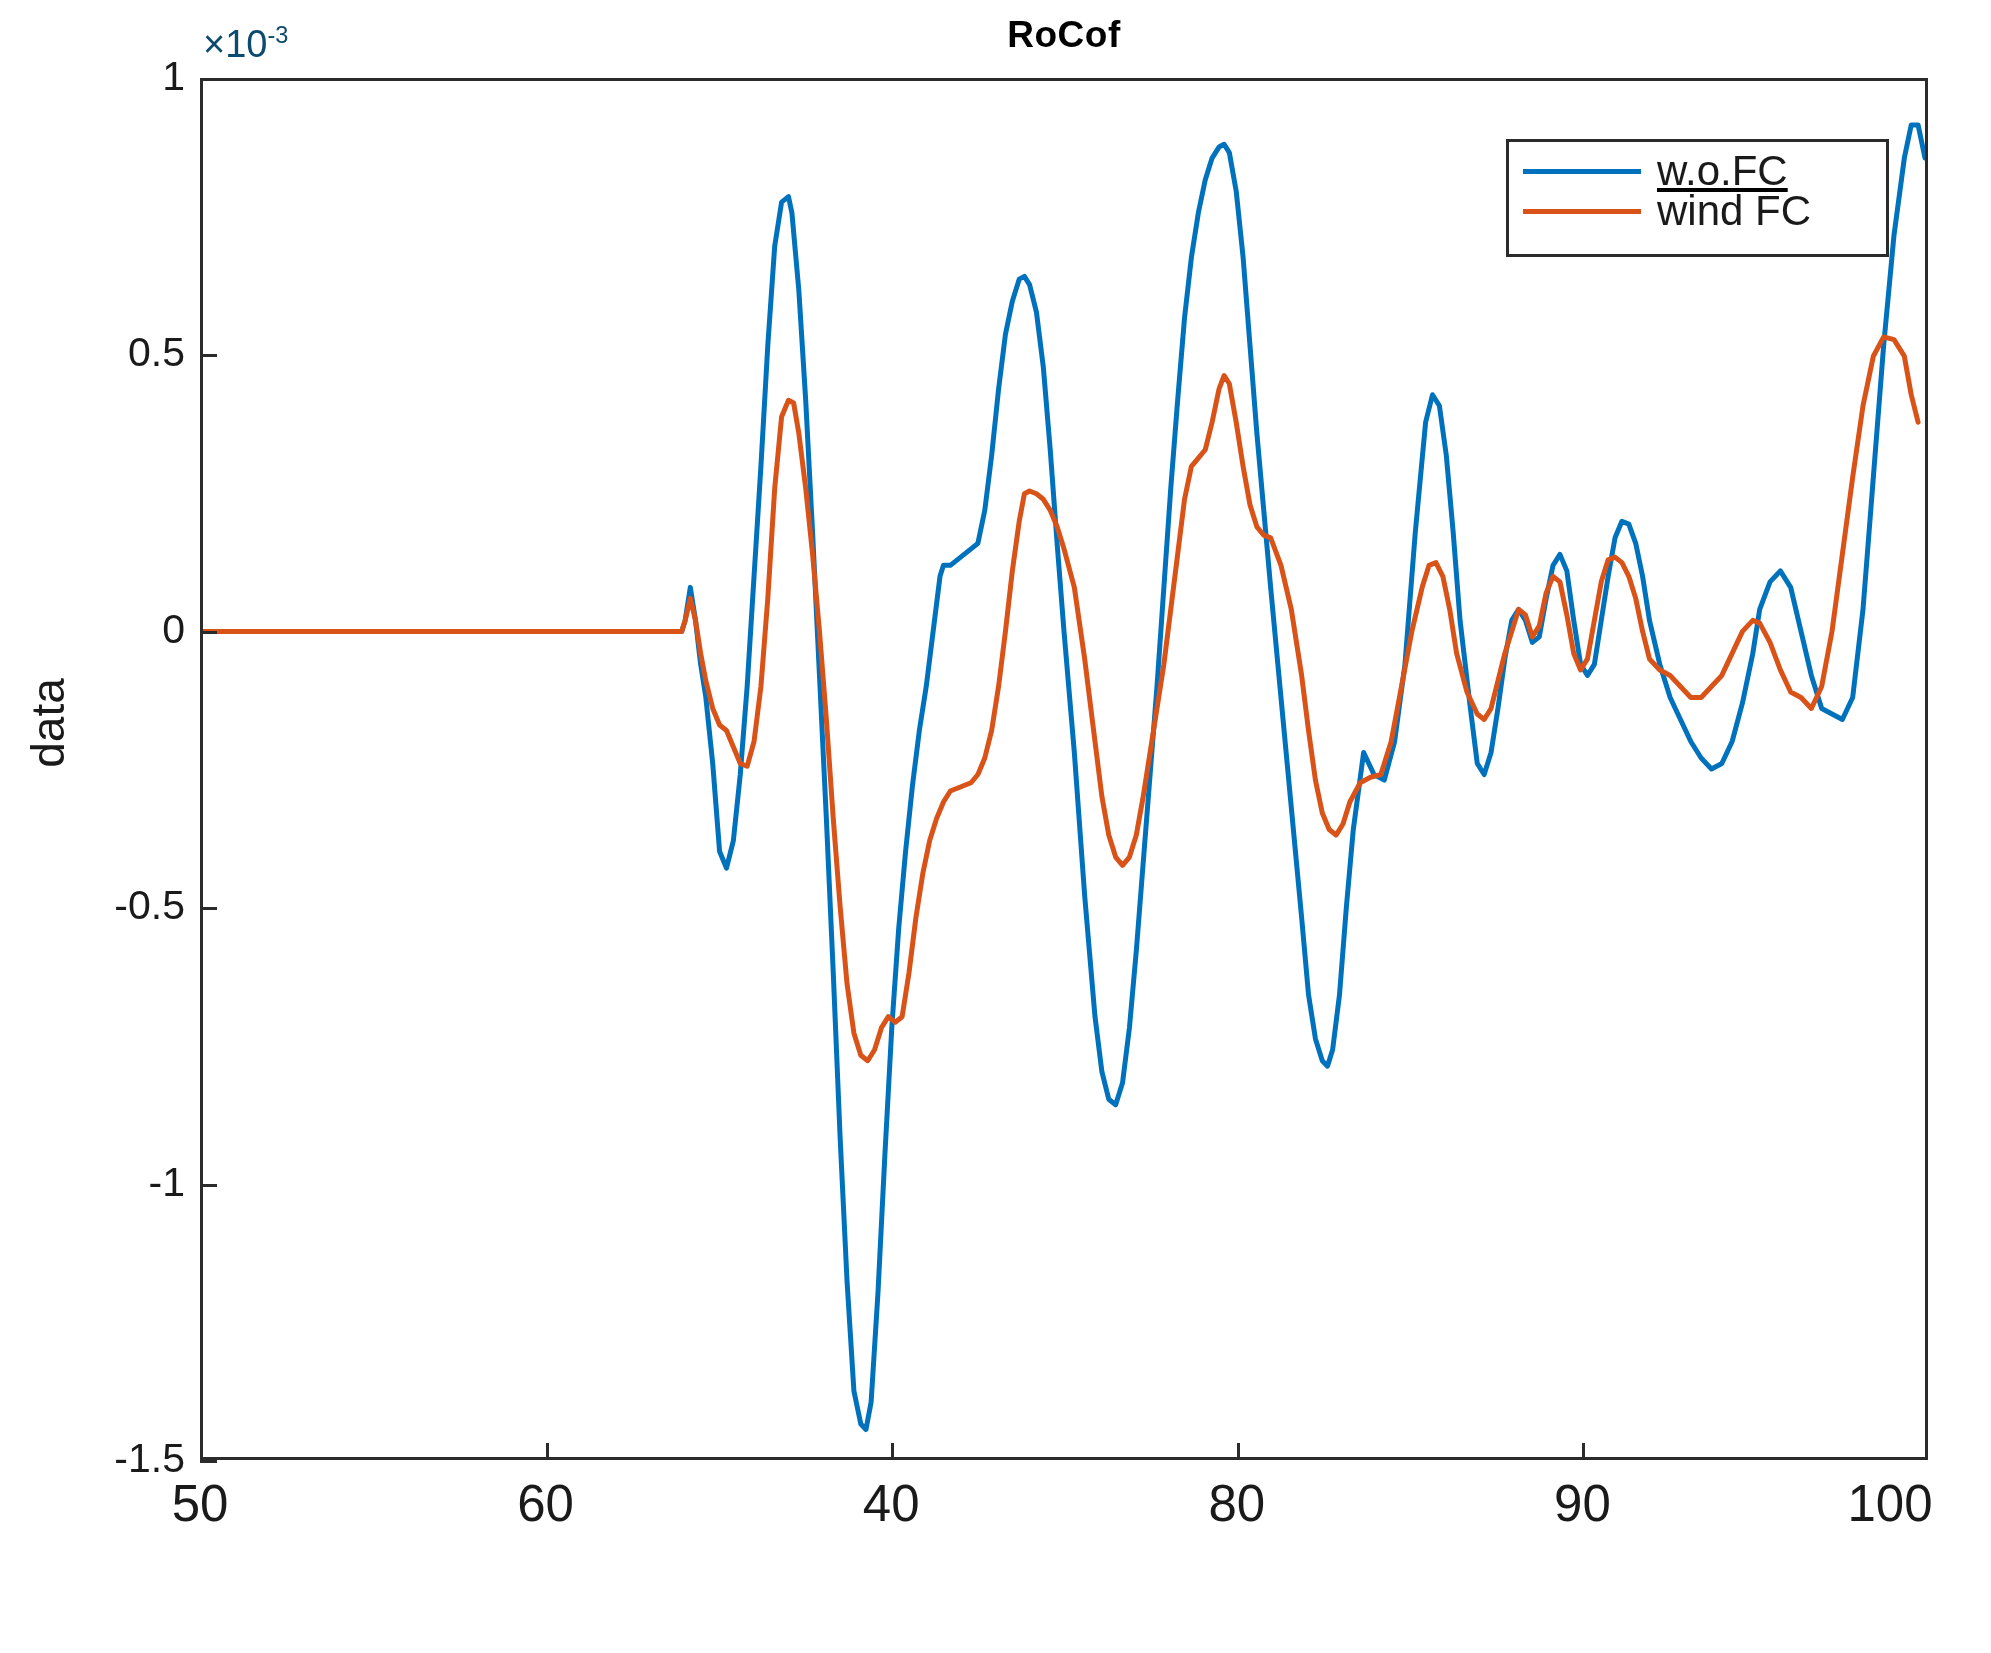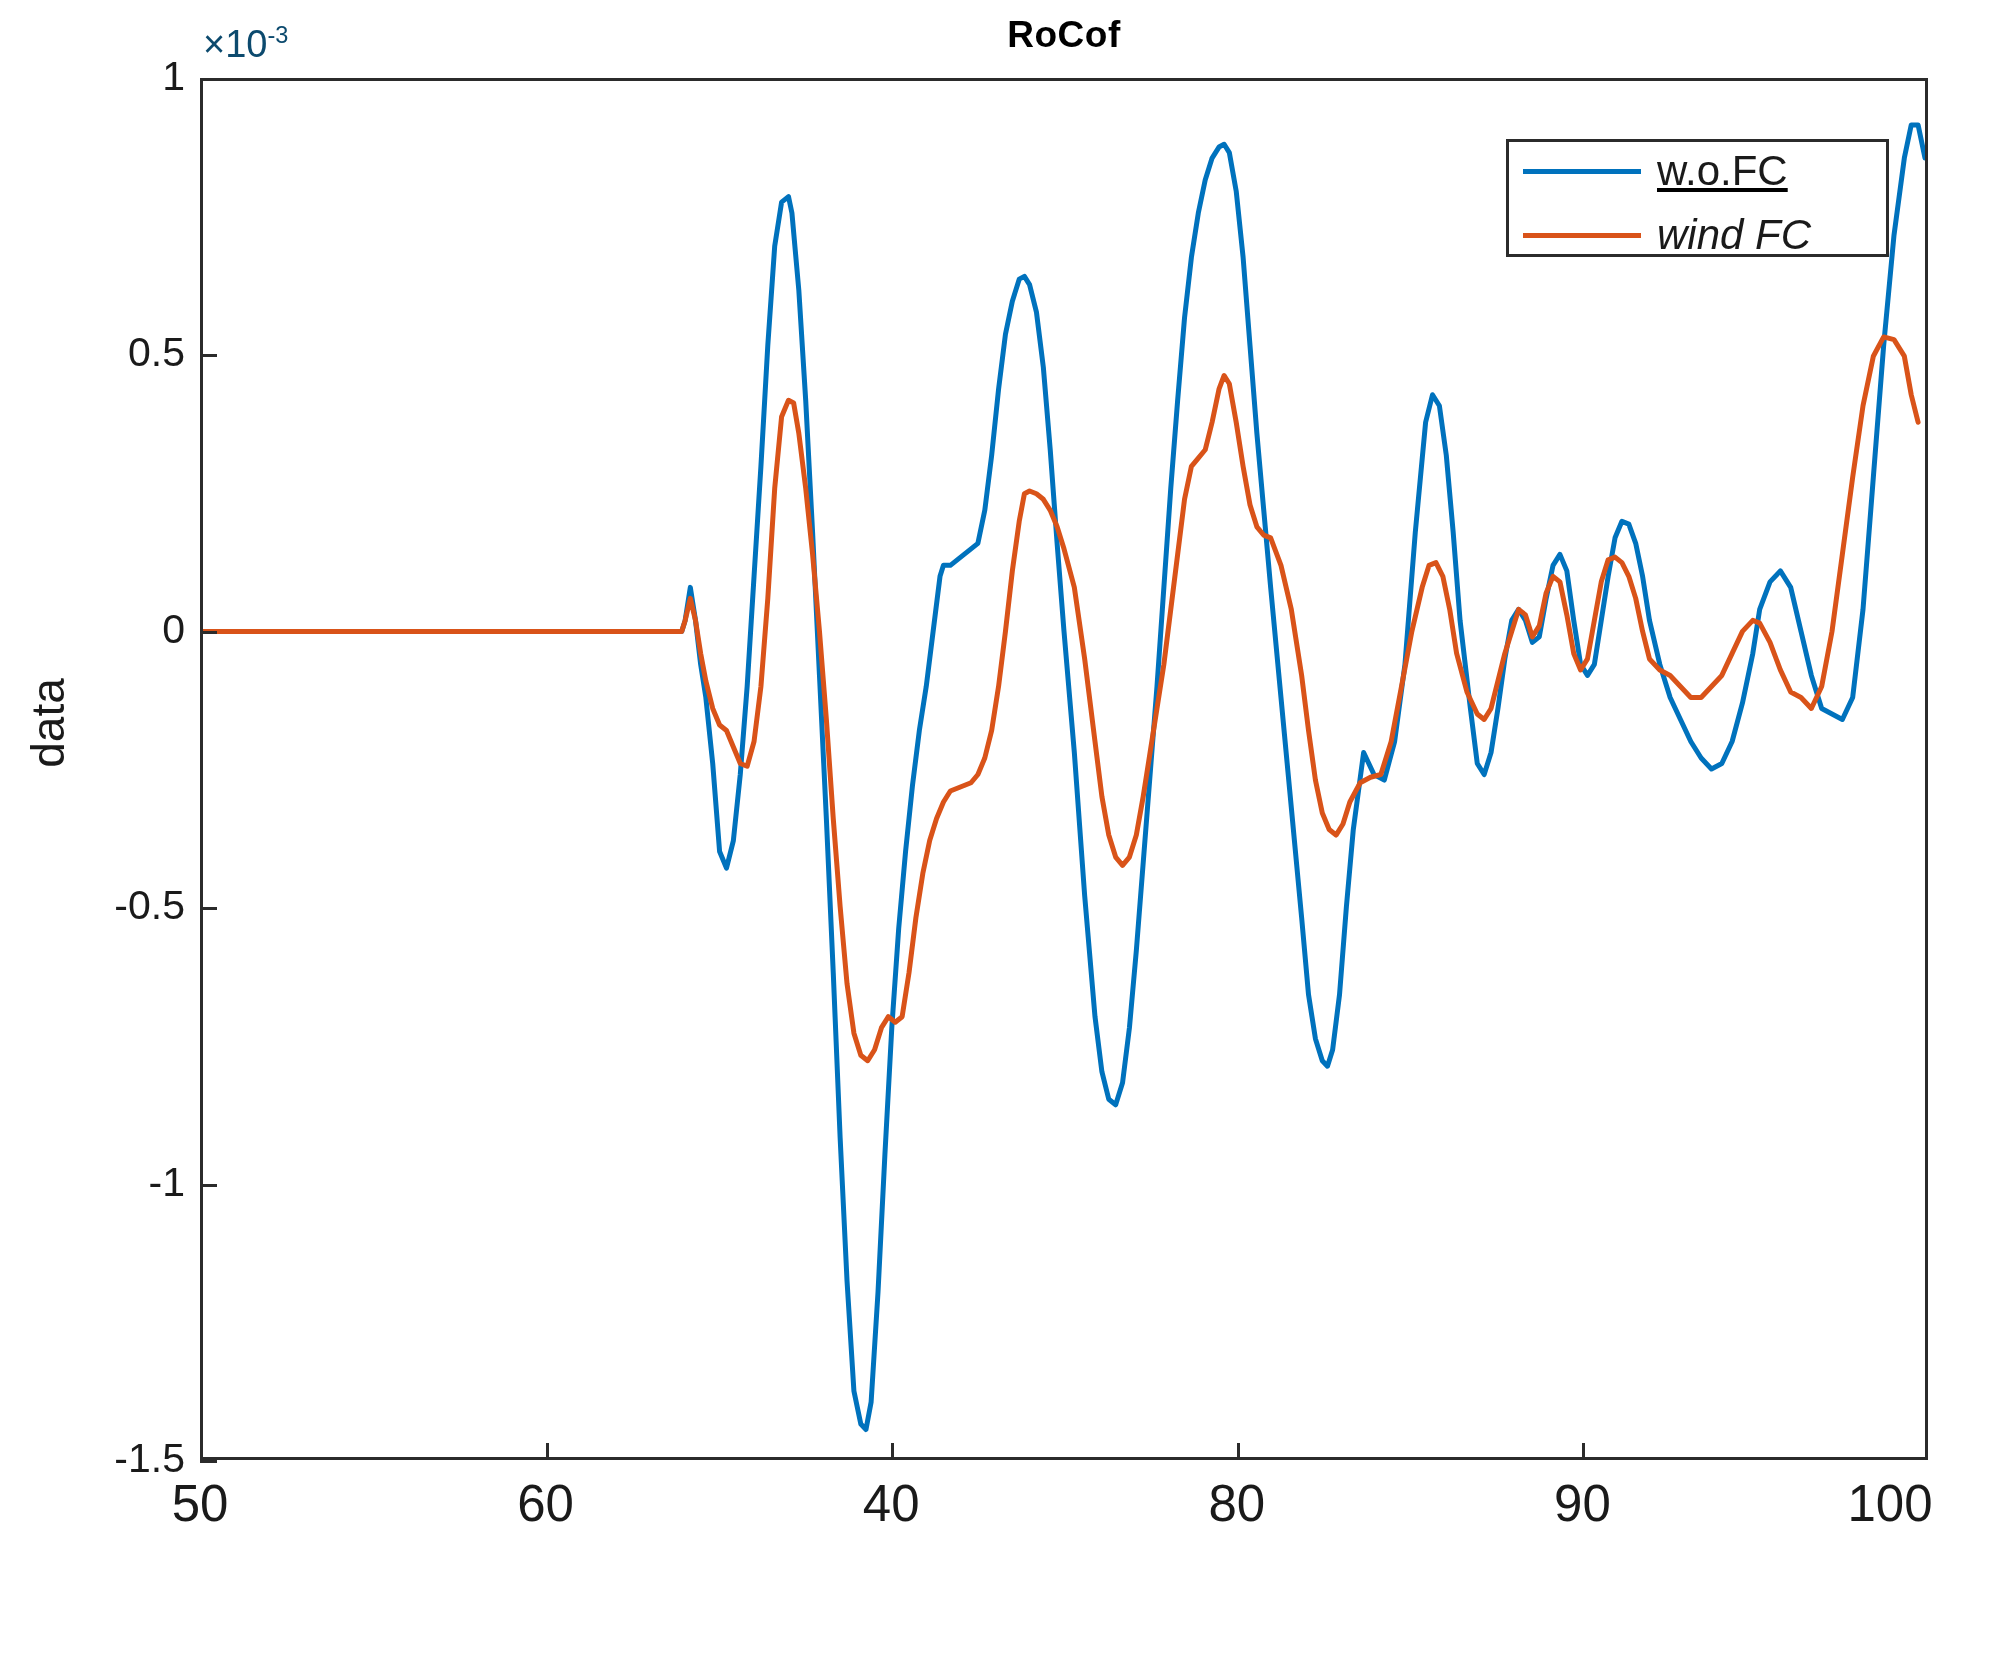--- a/index.html
+++ b/index.html
@@ -137,21 +137,21 @@
   }
   .legend-row {
     position: absolute;
     left: 0;
     width: 100%;
     height: 50px;
     display: flex;
     align-items: center;
   }
   .legend-row.row0 { top: 4px; text-decoration: underline; }
-  .legend-row.row1 { top: 68px; font-style: italic; }
+  .legend-row.row1 { top: 44px; }
   .legend-swatch {
     width: 118px;
     height: 0;
     margin-left: 14px;
     margin-right: 16px;
     border-top-width: 5px;
     border-top-style: solid;
   }
   .legend-text {
     font-size: 42px;

